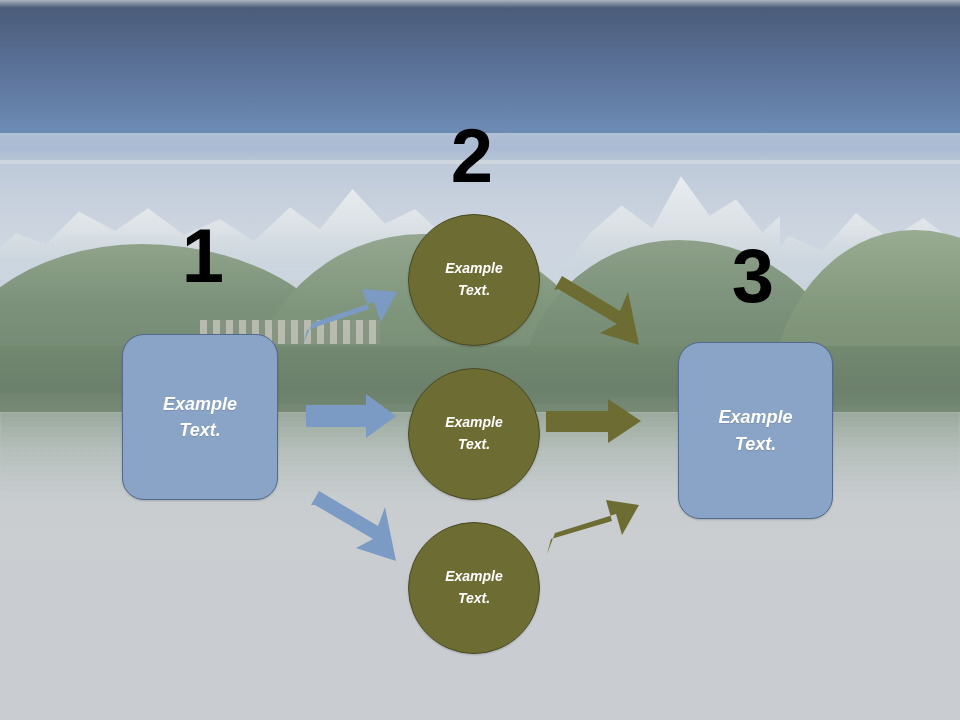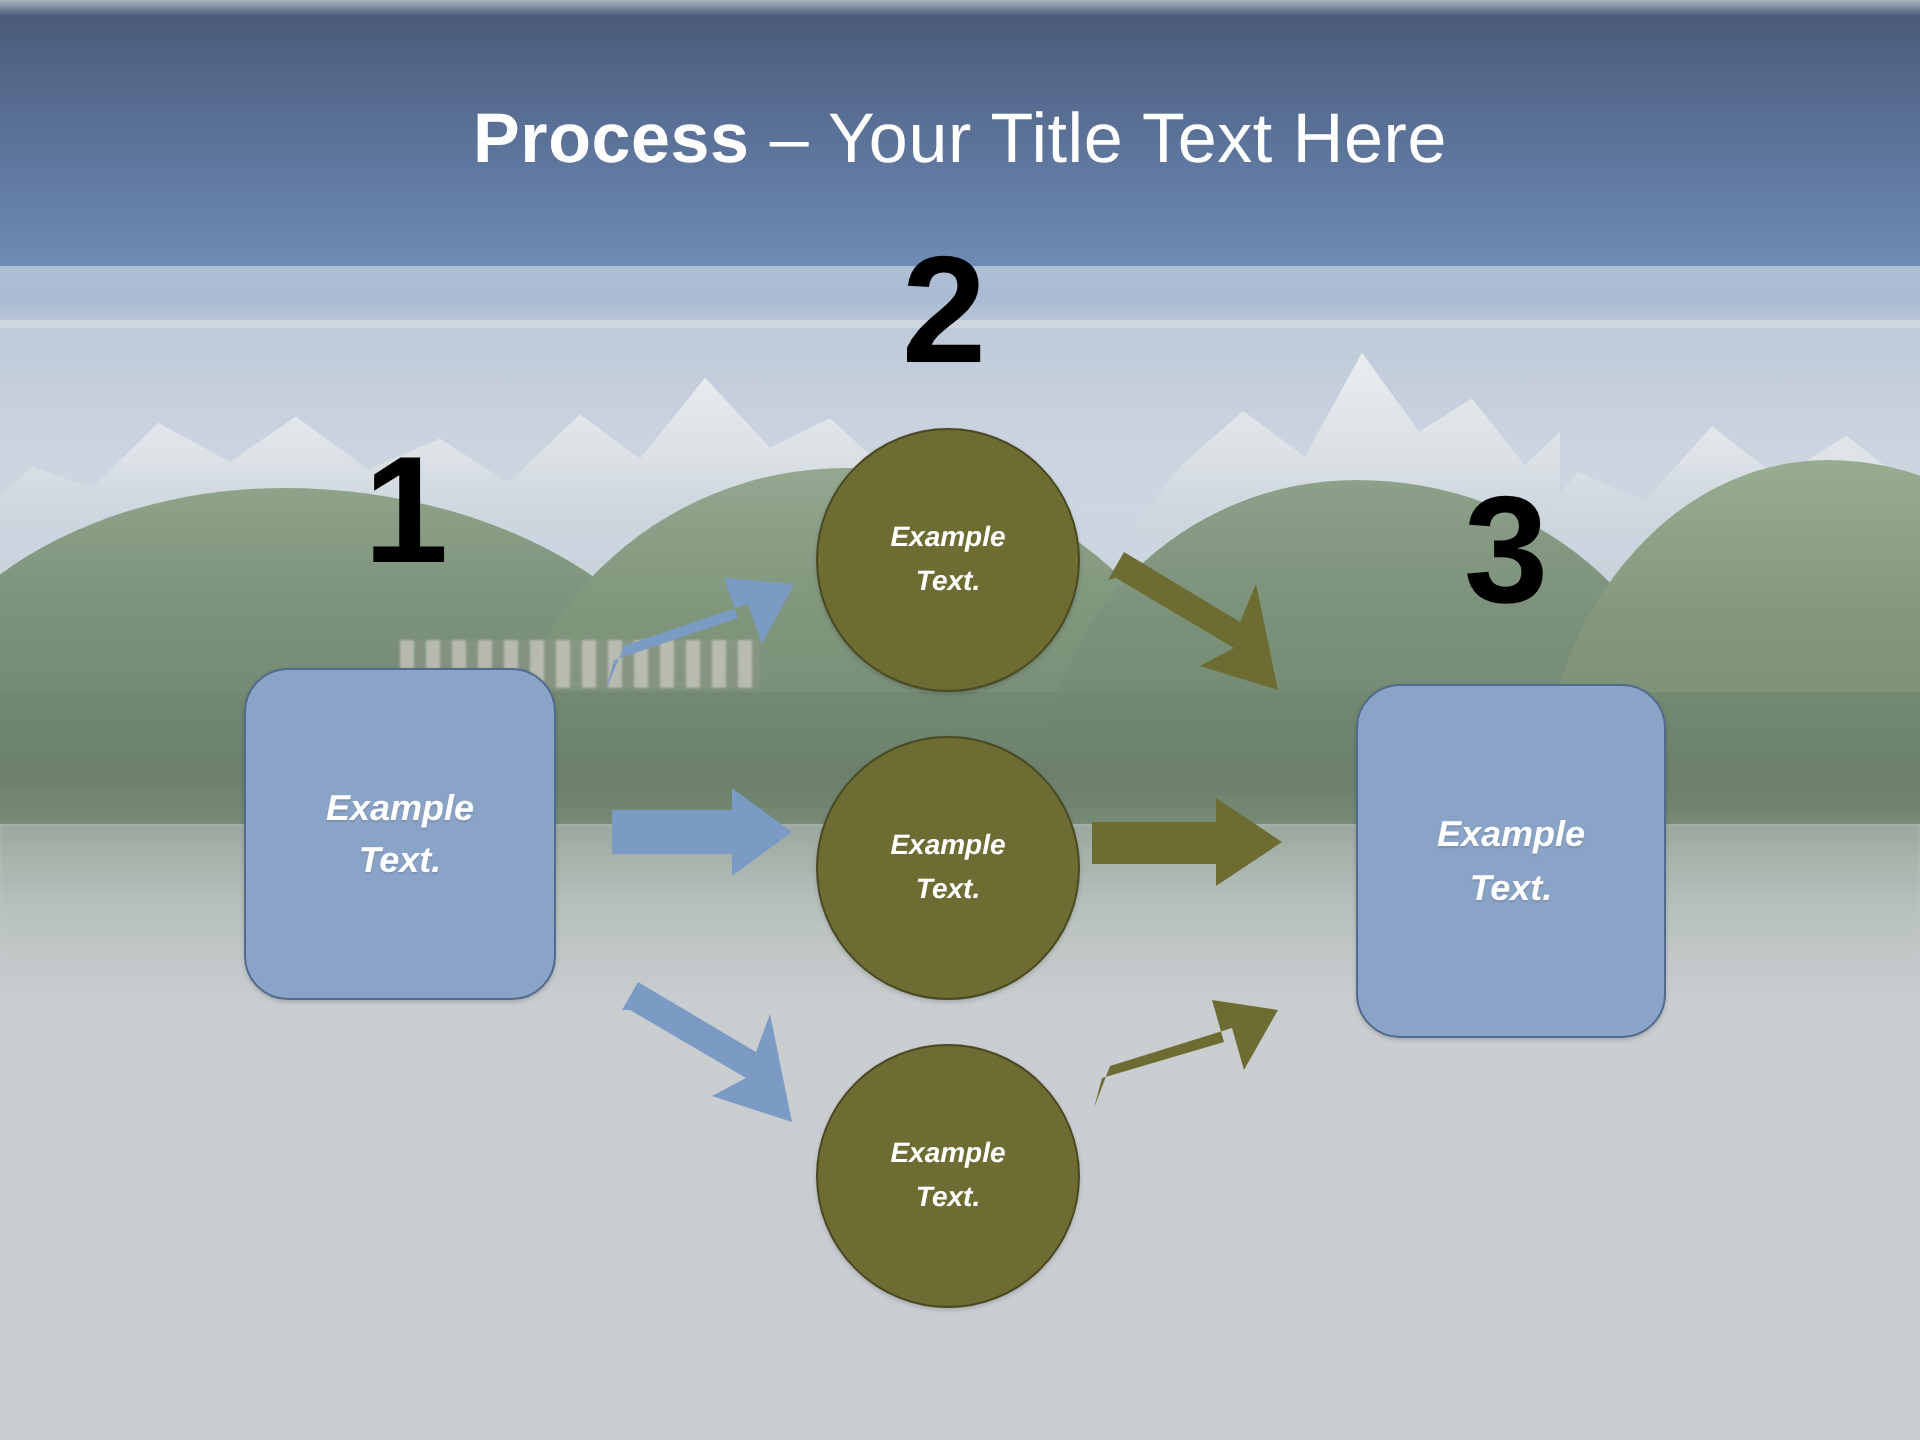--- a/index.html
+++ b/index.html
@@ -202,23 +202,20 @@
     <div class="lake"></div>
     <div class="lake-reflect"></div>
     <div class="lake-fade"></div>
     <div class="photo-wash"></div>
   </div>
 
   <div class="header-band"></div>
   <div class="header-band2"></div>
   <div class="header-rule"></div>
 
-  <div class="title">
-    <span class="t-bold">Process</span><span class="t-light"> – </span><span class="t-light">Your Title Text Here</span>
-  </div>
 
   <div class="step-num" id="num-1">1</div>
   <div class="step-num" id="num-2">2</div>
   <div class="step-num" id="num-3">3</div>
 
   <div class="arrow-layer">
     <svg width="960" height="720" viewBox="0 0 960 720" xmlns="http://www.w3.org/2000/svg">
 
       <g>
         <polygon fill="#7b9bc4" points="303,345 307,330 369,309 362,289 397,292 381,322 374,302 312,323"></polygon>

